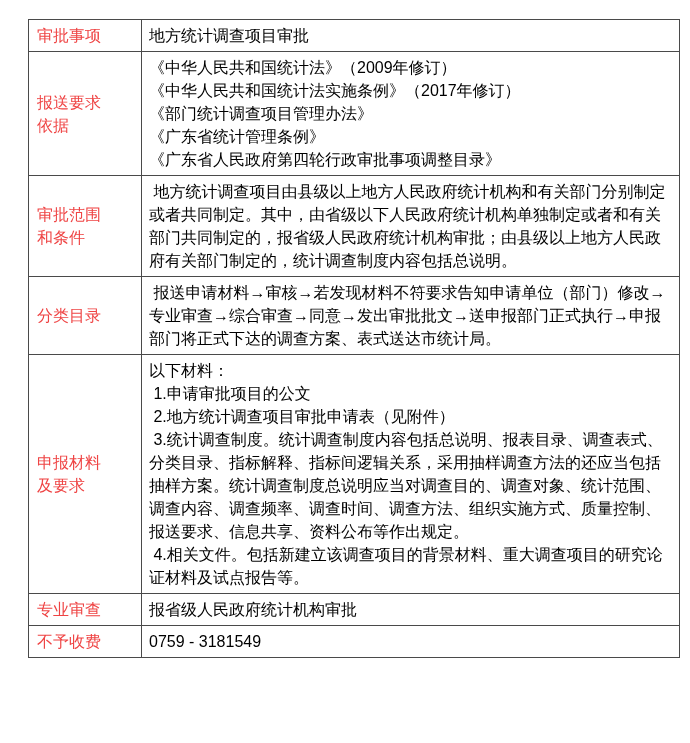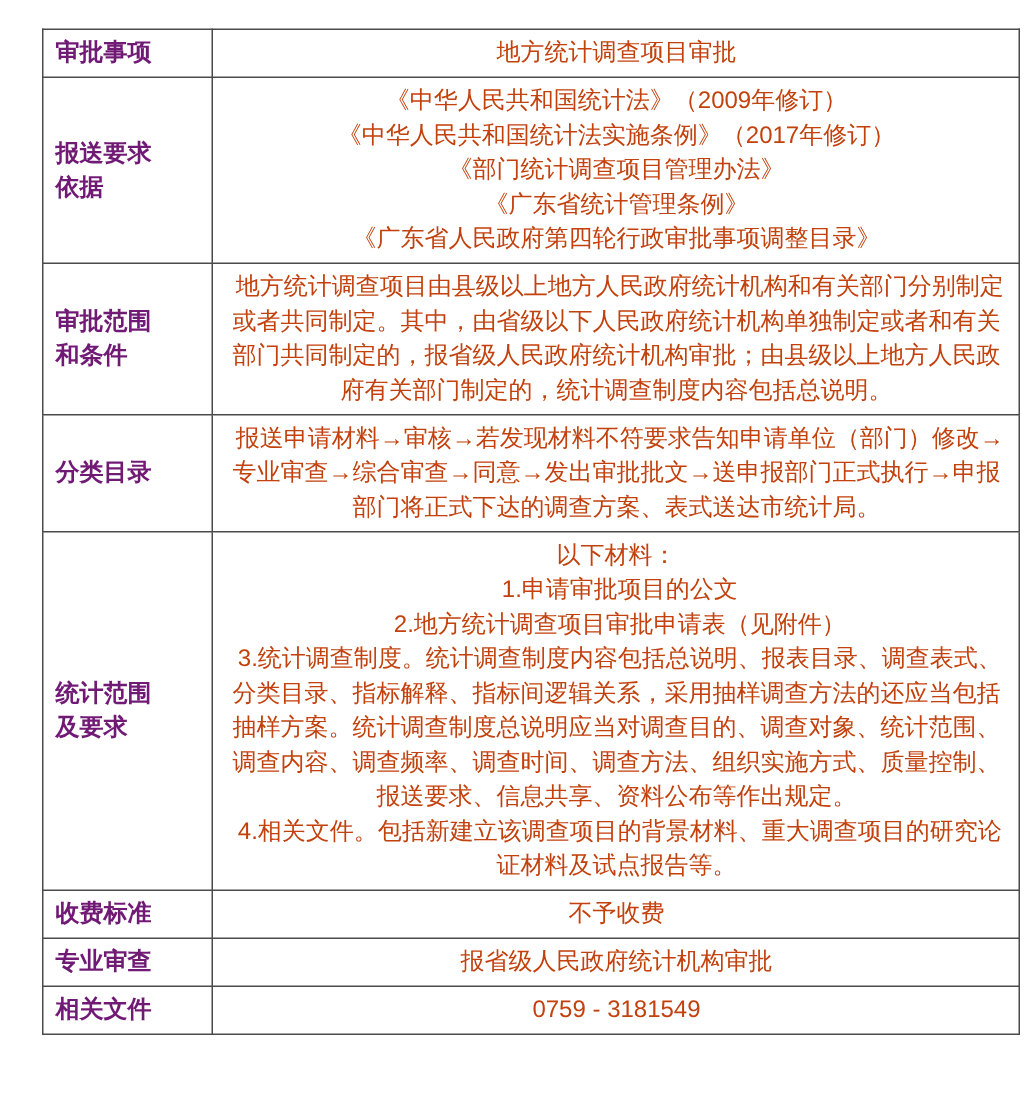--- a/index.html
+++ b/index.html
@@ -30,28 +30,27 @@
   table.info-table td {
     border: 1px solid #4a4a4a;
     vertical-align: middle;
     text-align: left;
     white-space: pre-wrap;
     word-break: break-all;
     overflow-wrap: break-word;
   }
   table.info-table th {
     width: 100px;
-    font-weight: bold;
+    font-weight: normal;
     padding: 4px 4px 4px 8px;
-    color: #701a75;
+    color: #ef4444;
   }
   table.info-table td {
     padding: 4px 6px 4px 7px;
-    color: #c2410c;
-    text-align: center;
+    color: #000000;
   }
 </style>
 </head>
 <body>
 
 <div class="table-wrap">
   <table class="info-table">
     <tbody>
       <tr>
         <th>审批事项</th>
@@ -69,36 +68,32 @@
       <tr>
         <th>审批范围
 和条件</th>
         <td> 地方统计调查项目由县级以上地方人民政府统计机构和有关部门分别制定或者共同制定。其中，由省级以下人民政府统计机构单独制定或者和有关部门共同制定的，报省级人民政府统计机构审批；由县级以上地方人民政府有关部门制定的，统计调查制度内容包括总说明。</td>
       </tr>
       <tr>
         <th>分类目录</th>
         <td> 报送申请材料→审核→若发现材料不符要求告知申请单位（部门）修改→专业审查→综合审查→同意→发出审批批文→送申报部门正式执行→申报部门将正式下达的调查方案、表式送达市统计局。</td>
       </tr>
       <tr>
-        <th>统计范围
+        <th>申报材料
 及要求</th>
         <td>以下材料：
  1.申请审批项目的公文
  2.地方统计调查项目审批申请表（见附件）
  3.统计调查制度。统计调查制度内容包括总说明、报表目录、调查表式、分类目录、指标解释、指标间逻辑关系，采用抽样调查方法的还应当包括抽样方案。统计调查制度总说明应当对调查目的、调查对象、统计范围、调查内容、调查频率、调查时间、调查方法、组织实施方式、质量控制、报送要求、信息共享、资料公布等作出规定。
  4.相关文件。包括新建立该调查项目的背景材料、重大调查项目的研究论证材料及试点报告等。</td>
       </tr>
       <tr>
-        <th>收费标准</th>
-        <td>不予收费</td>
-      </tr>
-      <tr>
         <th>专业审查</th>
         <td>报省级人民政府统计机构审批</td>
       </tr>
       <tr>
-        <th>相关文件</th>
+        <th>不予收费</th>
         <td>0759 - 3181549</td>
       </tr>
 
     </tbody>
   </table>
 </div>
 
 </body></html>

